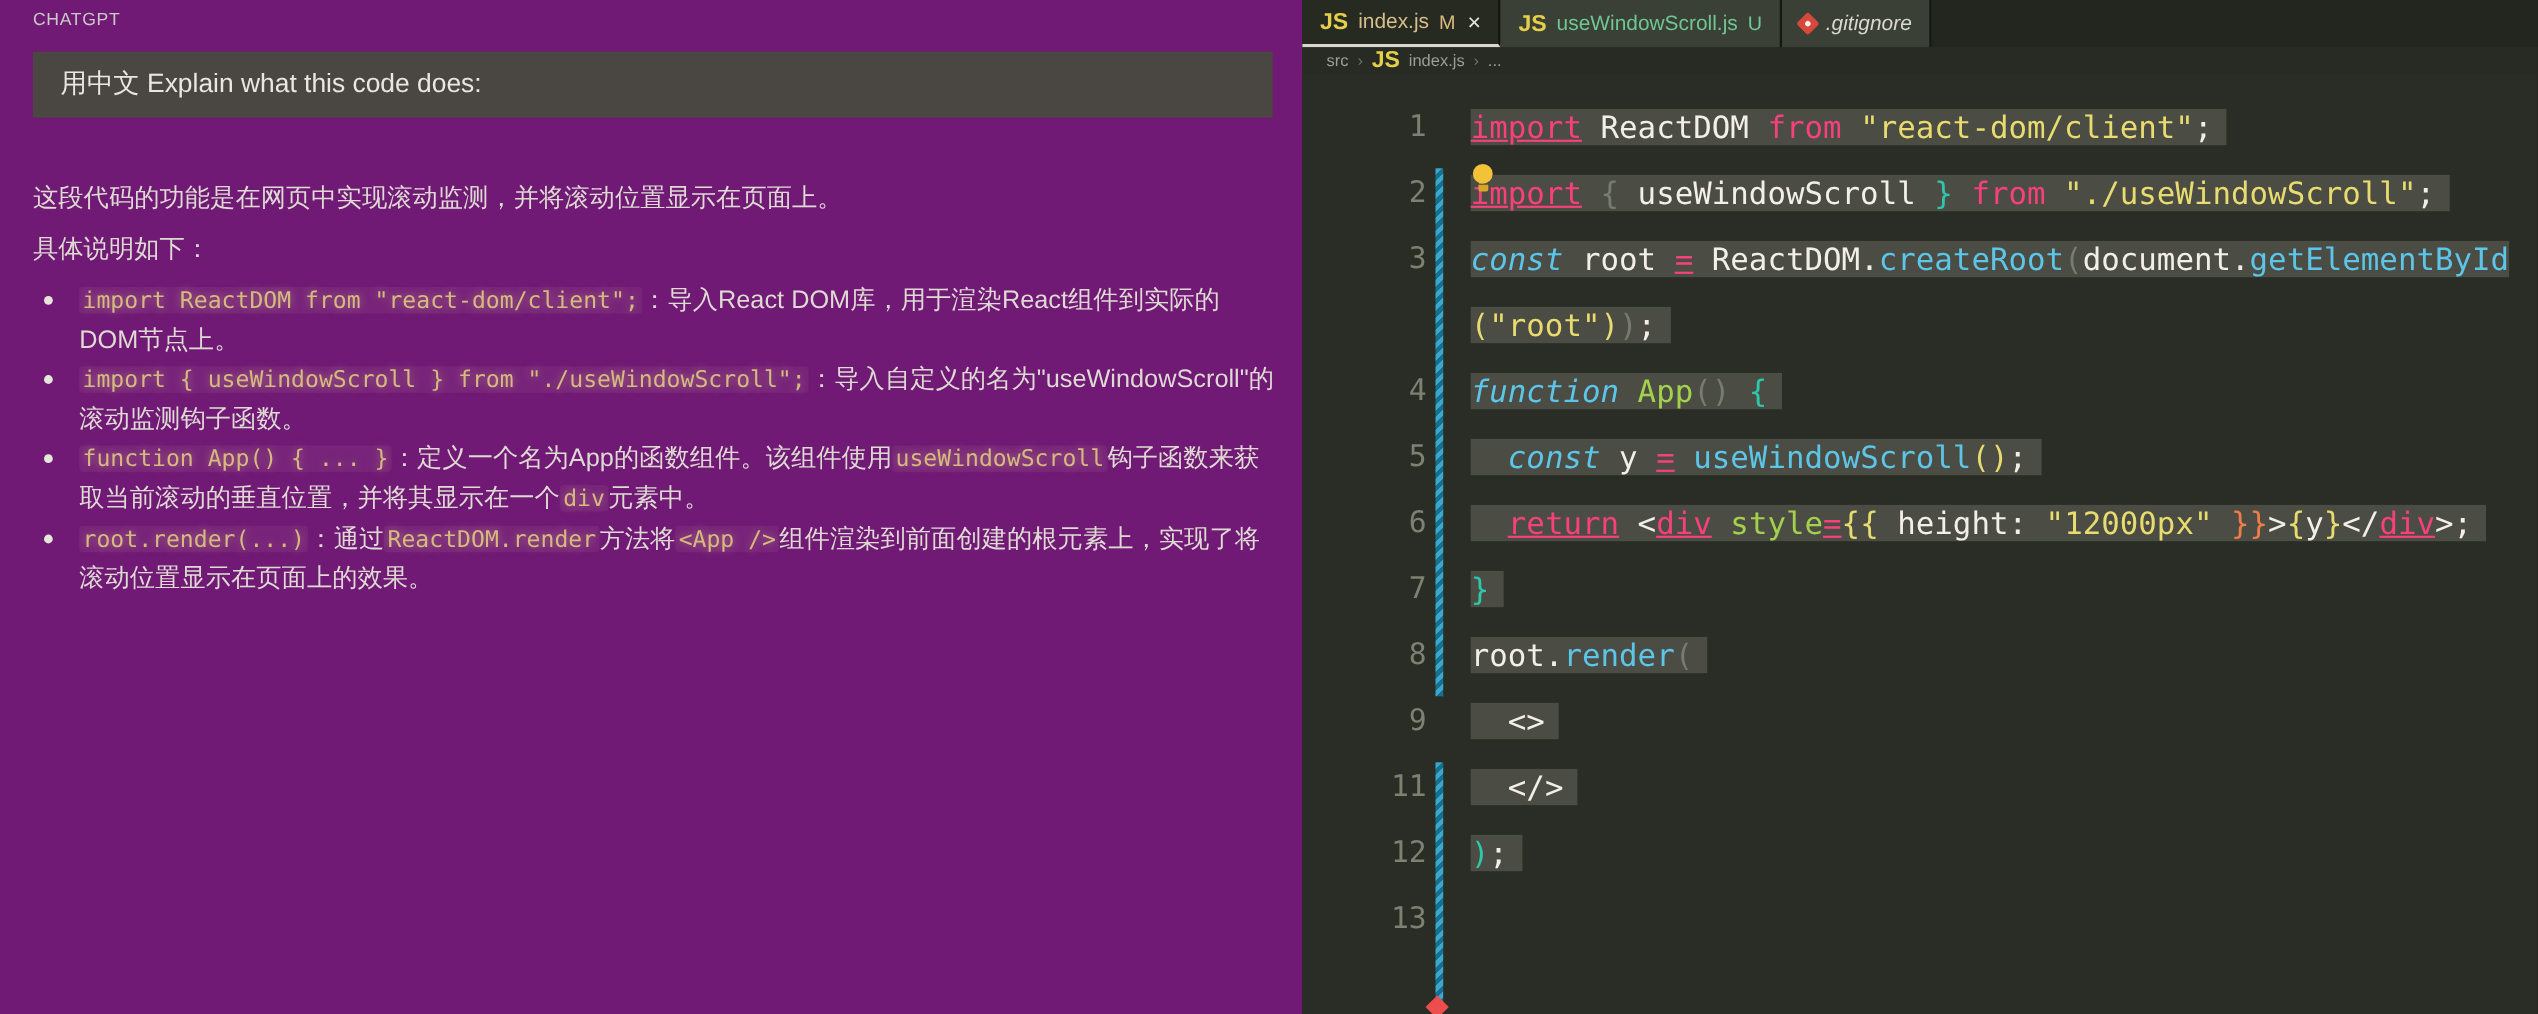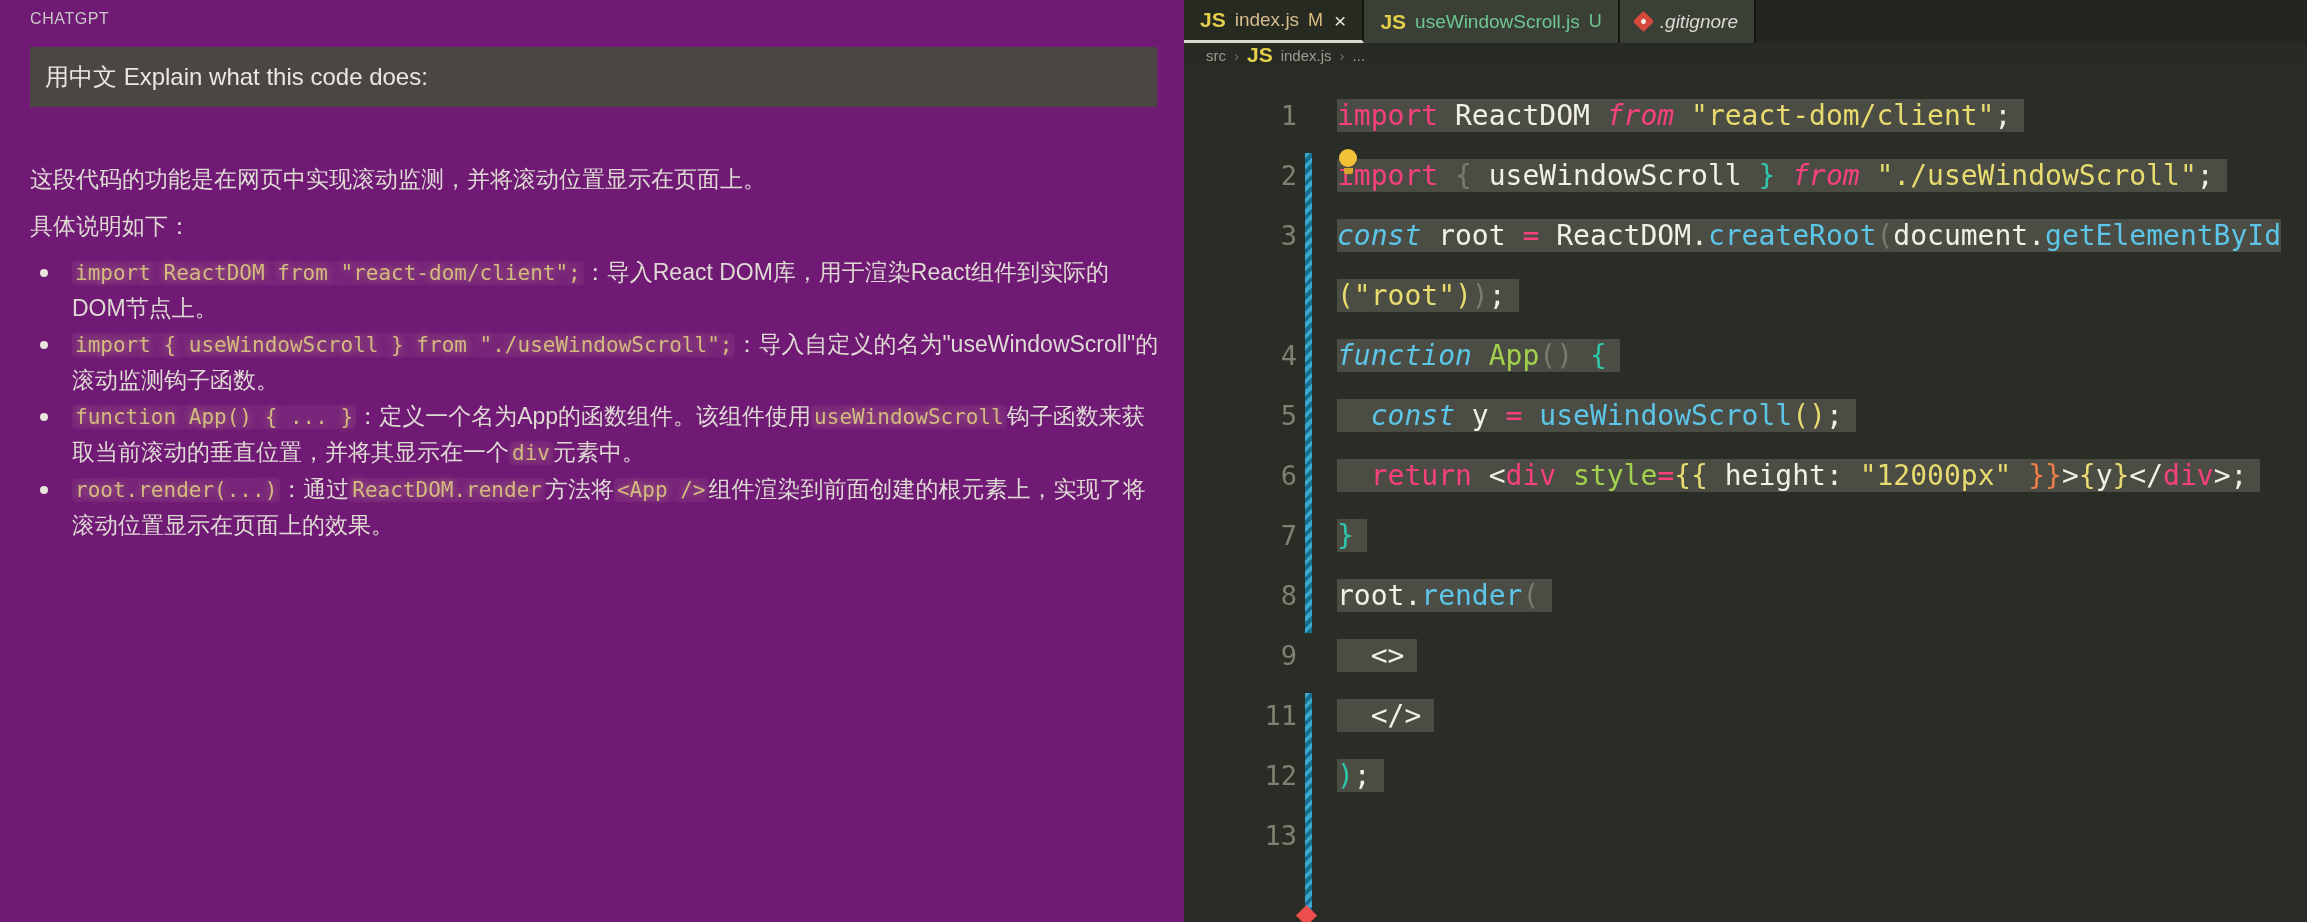--- a/index.html
+++ b/index.html
@@ -6,21 +6,21 @@
   html,body { width:2307px; height:922px; overflow:hidden; background:#1f1e1d;
               font-family:"Liberation Sans", sans-serif; }
 
   
   .chat-panel { position:absolute; left:0; top:0; width:1184px; height:922px;
                 background:#701a75; }
   .chat-title { position:absolute; left:30px; top:10px; color:#c9c9c7;
                 font-size:16px; letter-spacing:.6px; font-weight:500; }
   .user-msg   { position:absolute; left:30px; top:47px; width:1127px; height:60px;
                 background:#4a4641; color:#eae7e1; font-size:24px;
-                line-height:60px; padding-left:15px; }
+                line-height:60px; padding-left:25px; }
   .chat-body  { position:absolute; left:30px; top:163px; width:1132px;
                 color:#dedad3; font-size:23px; }
   .chat-intro { line-height:32px; margin-bottom:16px; }
   .chat-heading { line-height:32px; margin-bottom:12px;font-family:Liberation Serif, serif; }
   .bullets { list-style:none; }
   .bullets li { position:relative; padding-left:42px; line-height:35px;
                 margin-bottom:1px; }
   .bullets li::before { content:""; position:absolute; left:10px; top:14px;
                 width:8px; height:8px; border-radius:50%; background:#e8e5de; }
   .inline-code { font-family:"DejaVu Sans Mono", monospace; font-size:21px;
@@ -57,22 +57,22 @@
 
   .editor { position:absolute; left:0; top:67px; width:1123px; height:855px;
             padding-top:19px; font-family:"DejaVu Sans Mono", monospace;
             font-size:28px; line-height:60px; color:#f2efe6; }
   .row { position:relative; min-height:60px; }
   .ln { position:absolute; left:0; top:0; width:113px; text-align:right;
         color:#7d8171; font-size:27px; }
   .code { margin-left:153px; width:970px; white-space:pre-wrap; word-break:break-all; }
   .hl { background:#4b4c43; padding-right:13px; }
 
-  .tok-k  { color:#f6417c; }
-  .tok-ki { color:#f6417c; font-style:italic; }
+  .tok-k  { color:#f6417c;text-decoration:underline; }
+  .tok-ki { color:#f6417c; }
   .tok-kc { color:#5cc5e8; font-style:italic; }
   .tok-fn { color:#5cc5e8; }
   .tok-s  { color:#e8db6f; }
   .tok-w  { color:#f2efe6;margin-top:12px; }
   .tok-d  { color:#777d6e; }
   .tok-g  { color:#a3d14e; }
   .tok-t  { color:#2ec7ab; }
   .tok-o  { color:#ef7d49; }
 
   .gutter-bar { position:absolute; left:121px; width:7px;

